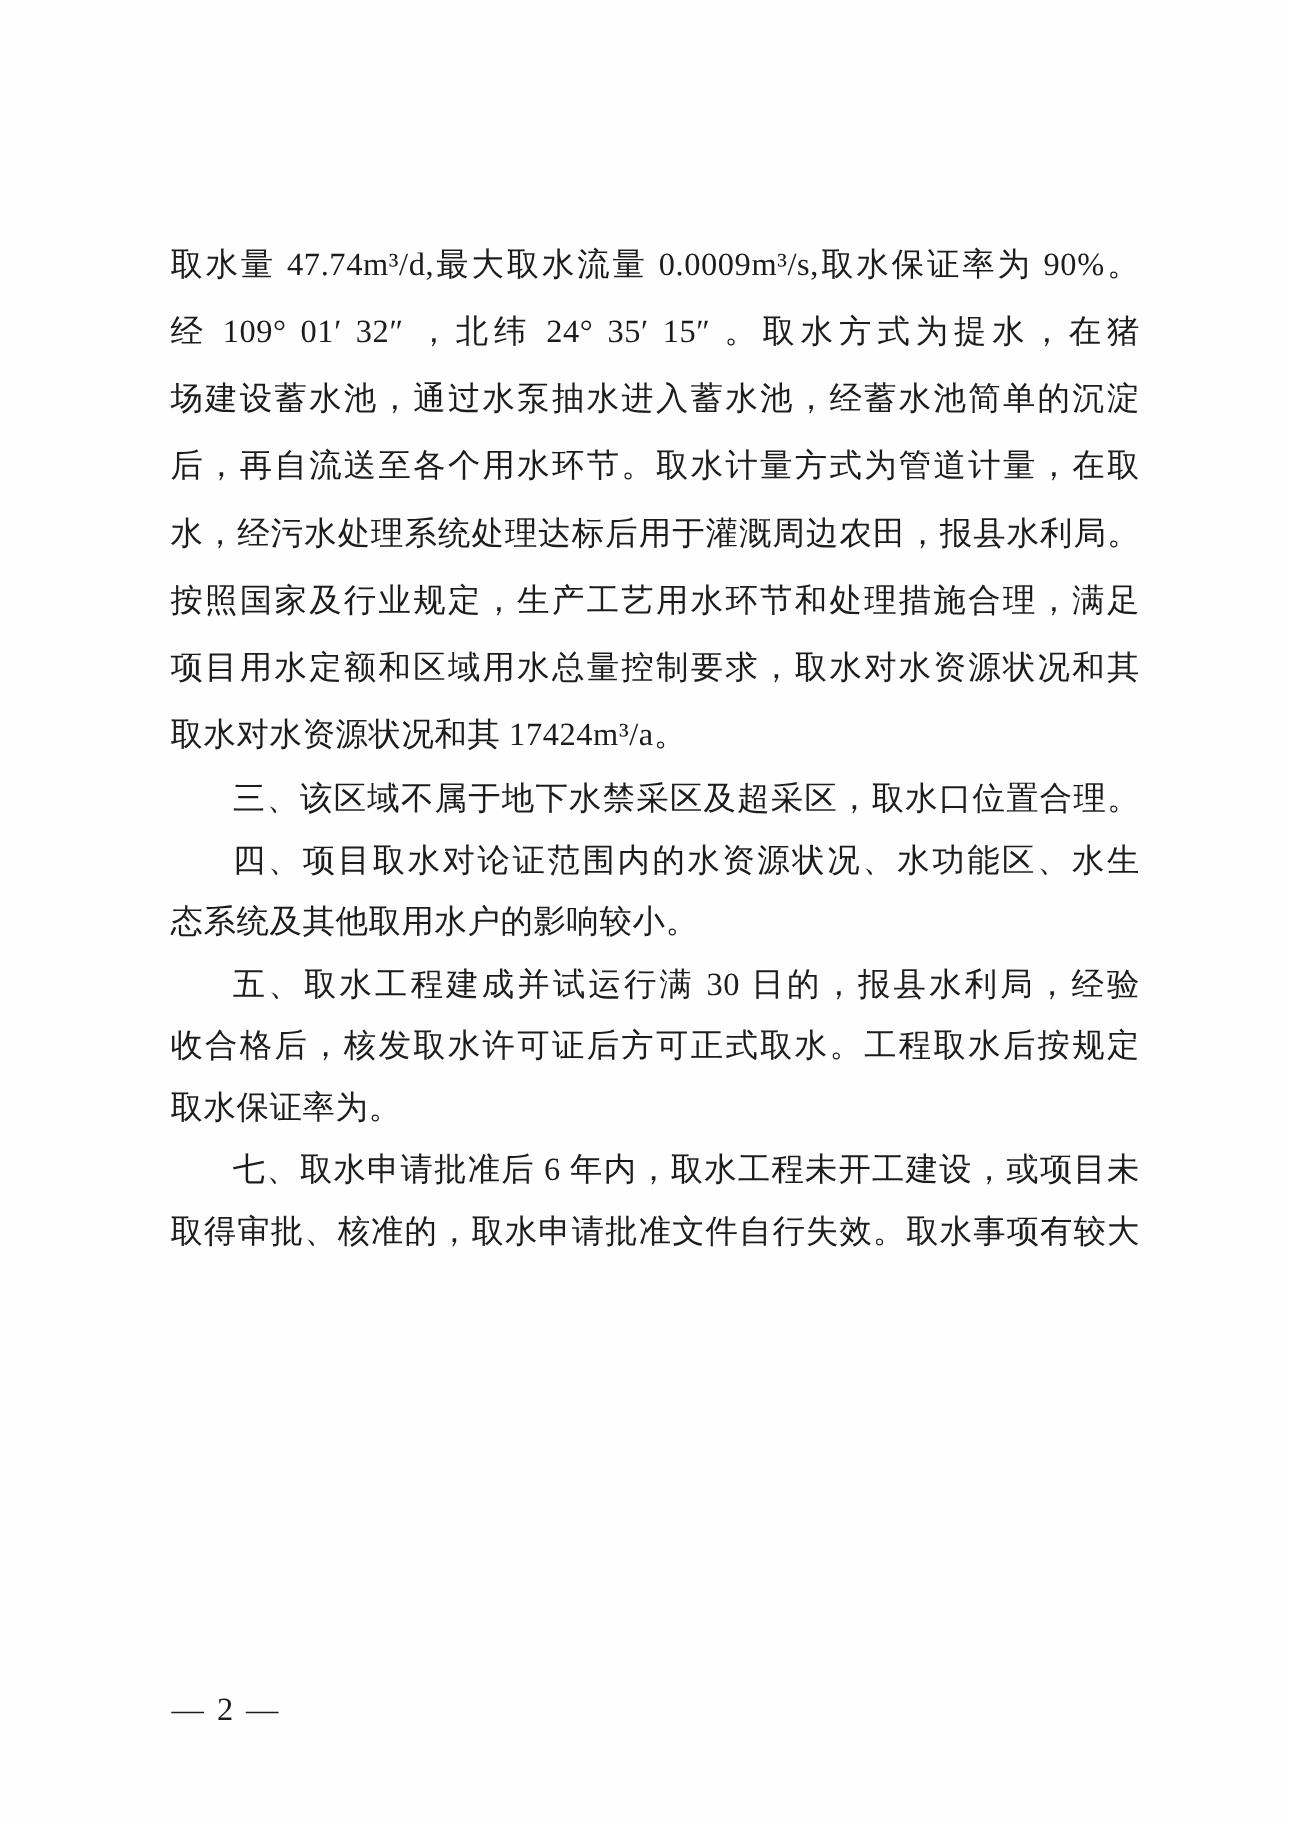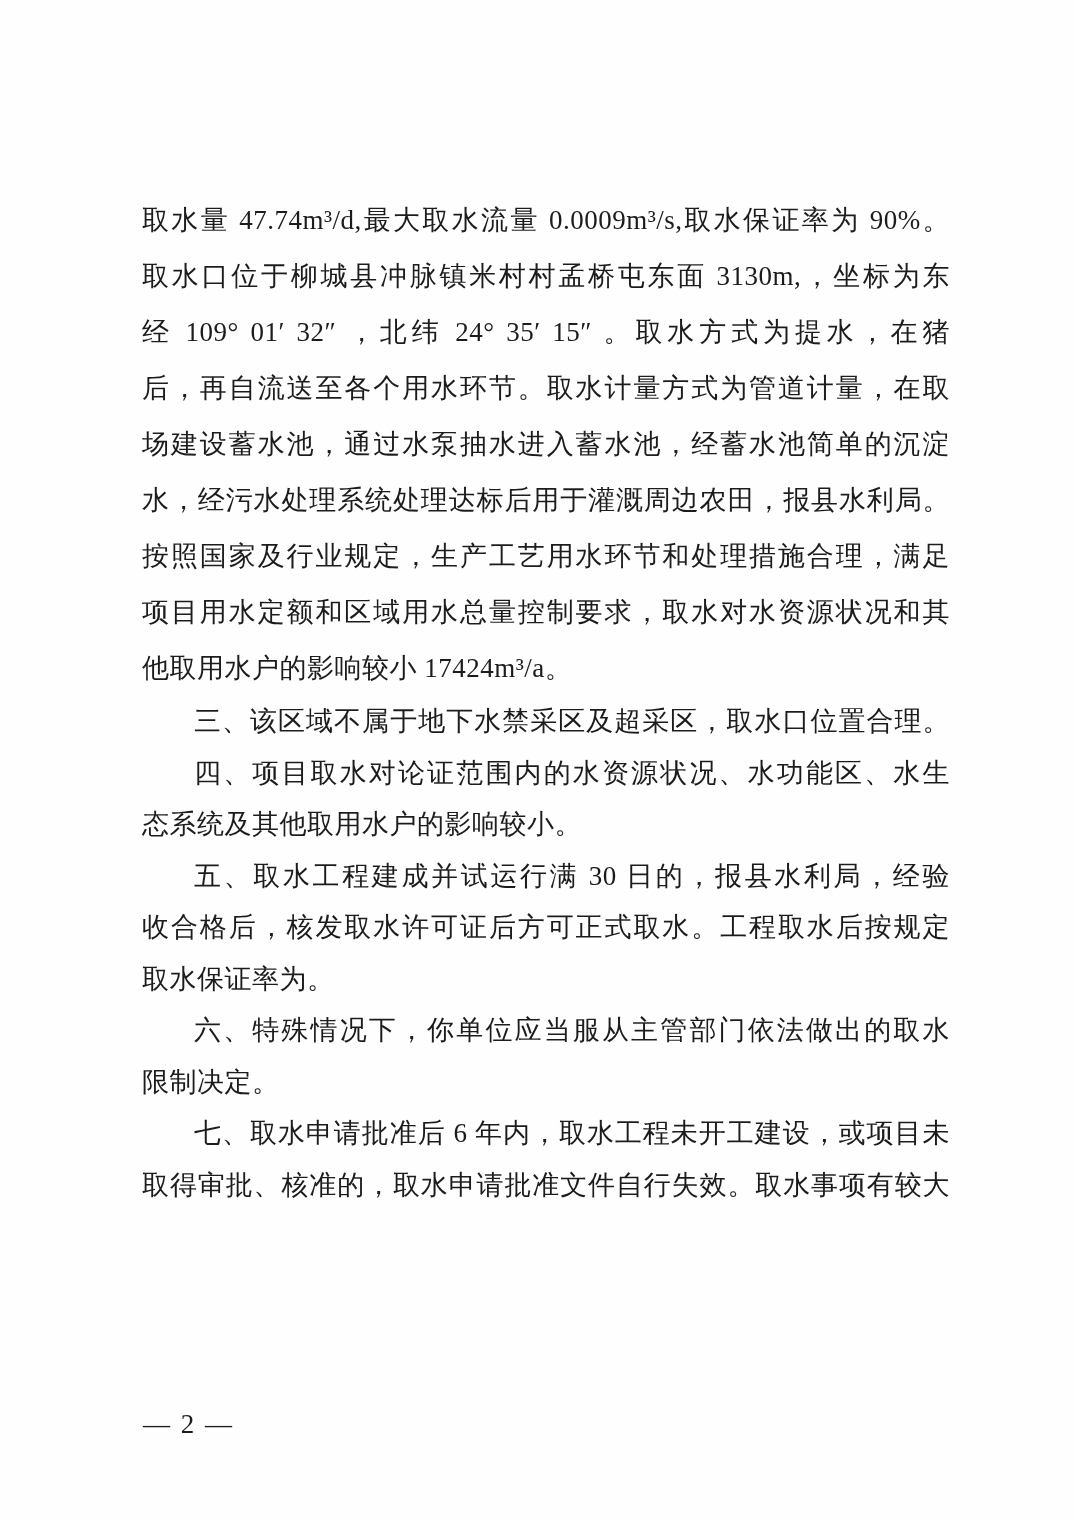--- a/index.html
+++ b/index.html
@@ -58,44 +58,39 @@
     color: #1c1c1c;
   }
 </style>
 </head>
 <body>
 
 <div class="page">
   <div class="doc-body">
       <div class="paragraph">
         <div class="line fill">取水量 47.74m³/d,最大取水流量 0.0009m³/s,取水保证率为 90%。</div>
-        <div class="line fill">取水口位于柳城县冲脉镇米村村孟桥屯东面 3130m,，坐标为东</div>
         <div class="line fill">经 109° 01′ 32″ ，北纬 24° 35′ 15″ 。取水方式为提水，在猪</div>
+        <div class="line fill">场建设蓄水池，通过水泵抽水进入蓄水池，经蓄水池简单的沉淀</div>
         <div class="line fill">后，再自流送至各个用水环节。取水计量方式为管道计量，在取</div>
-        <div class="line fill">场建设蓄水池，通过水泵抽水进入蓄水池，经蓄水池简单的沉淀</div>
         <div class="line fill">水，经污水处理系统处理达标后用于灌溉周边农田，报县水利局。</div>
         <div class="line fill">按照国家及行业规定，生产工艺用水环节和处理措施合理，满足</div>
         <div class="line fill">项目用水定额和区域用水总量控制要求，取水对水资源状况和其</div>
-        <div class="line">他取用水户的影响较小 17424m³/a。</div>
+        <div class="line">取水对水资源状况和其 17424m³/a。</div>
       </div>
       <div class="paragraph">
         <div class="line fill indent">三、该区域不属于地下水禁采区及超采区，取水口位置合理。</div>
       </div>
       <div class="paragraph">
         <div class="line fill indent">四、项目取水对论证范围内的水资源状况、水功能区、水生</div>
         <div class="line">态系统及其他取用水户的影响较小。</div>
       </div>
       <div class="paragraph">
         <div class="line fill indent">五、取水工程建成并试运行满 30 日的，报县水利局，经验</div>
         <div class="line fill">收合格后，核发取水许可证后方可正式取水。工程取水后按规定</div>
         <div class="line">取水保证率为。</div>
       </div>
       <div class="paragraph">
-        <div class="line fill indent">六、特殊情况下，你单位应当服从主管部门依法做出的取水</div>
-        <div class="line">限制决定。</div>
-      </div>
-      <div class="paragraph">
         <div class="line fill indent">七、取水申请批准后 6 年内，取水工程未开工建设，或项目未</div>
         <div class="line fill">取得审批、核准的，取水申请批准文件自行失效。取水事项有较大</div>
       </div>
     </div>
   <div class="footer">— 2 —</div>
 </div>
 
 </body></html>

